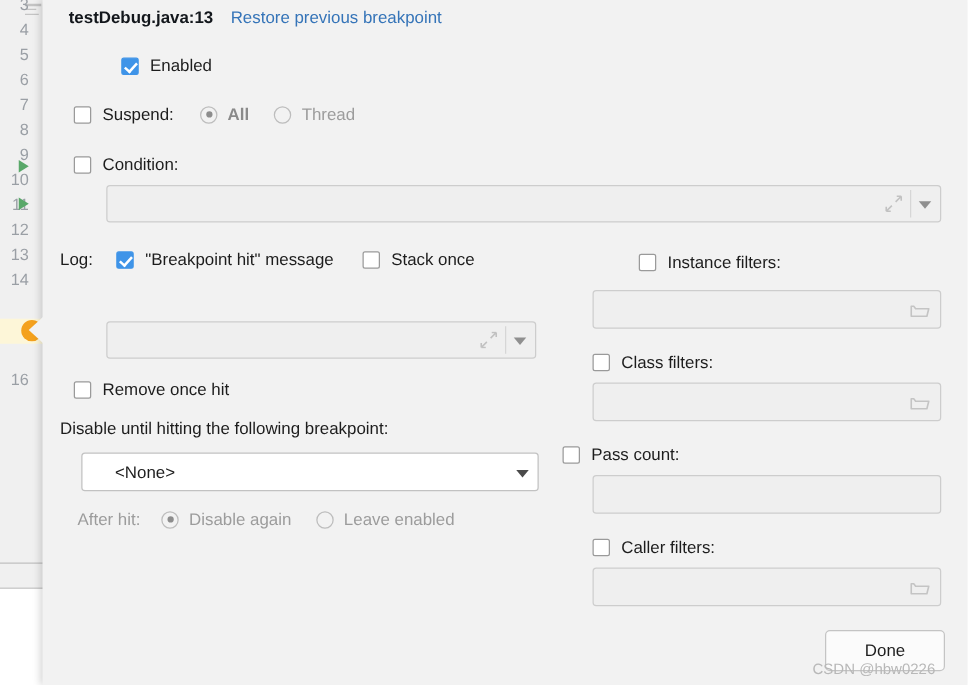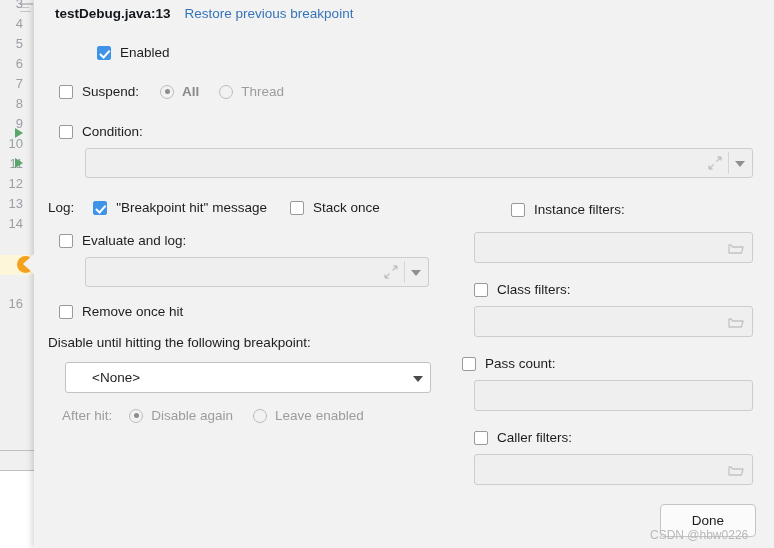--- a/index.html
+++ b/index.html
@@ -359,24 +359,20 @@
     </div>
 
     <div class="row" style="left:14px; top:200px;">
       <span class="plain-label">Log:</span>
       <span class="cb checked" style="margin-left:19px;"></span>
       <span class="cb-label">"Breakpoint hit" message</span>
       <span class="cb" style="margin-left:23px;"></span>
       <span class="cb-label">Stack once</span>
     </div>
 
-    <div class="row" style="left:25px; top:233px;">
-      <span class="cb"></span>
-      <span class="cb-label">Evaluate and log:</span>
-    </div>
     <div class="field" style="left:51px; top:257px; width:344px; height:30px;">
       <svg class="expand-ico" viewBox="0 0 14 14">
         <path d="M13 1 L8.5 5.5 M13 1 L13 4.6 M13 1 L9.4 1" stroke="#8b8b8b" stroke-width="1.3" fill="none"></path>
         <path d="M1 13 L5.5 8.5 M1 13 L1 9.4 M1 13 L4.6 13" stroke="#8b8b8b" stroke-width="1.3" fill="none"></path>
       </svg>
       <span class="ddl-sep"></span>
       <span class="caret"></span>
     </div>
 
     <div class="row" style="left:25px; top:304px;">
@@ -413,21 +409,21 @@
     <div class="row" style="left:440px; top:282px;">
       <span class="cb"></span>
       <span class="cb-label">Class filters:</span>
     </div>
     <div class="field" style="left:440px; top:306px; width:279px; height:31px;">
       <svg class="folder-ico" viewBox="0 0 16 13">
         <path d="M1 3.5 L1 11.5 L13.5 11.5 L15 5.5 L4.5 5.5 L3 3.5 Z" fill="none" stroke="#9a9a9a" stroke-width="1.3" stroke-linejoin="round"></path>
       </svg>
     </div>
 
-    <div class="row" style="left:428px; top:356px;">
+    <div class="row" style="left:416px; top:356px;">
       <span class="cb"></span>
       <span class="cb-label">Pass count:</span>
     </div>
     <div class="field" style="left:440px; top:380px; width:279px; height:31px;"></div>
 
     <div class="row" style="left:440px; top:430px;">
       <span class="cb"></span>
       <span class="cb-label">Caller filters:</span>
     </div>
     <div class="field" style="left:440px; top:454px; width:279px; height:31px;">

